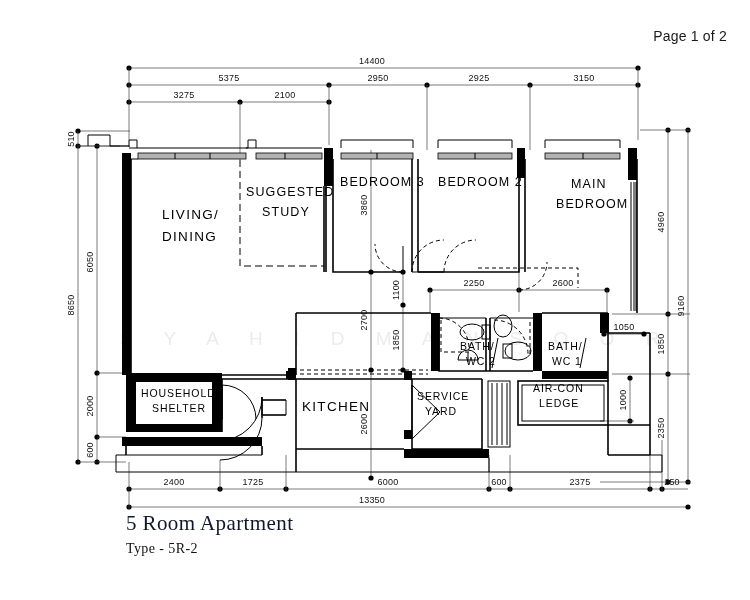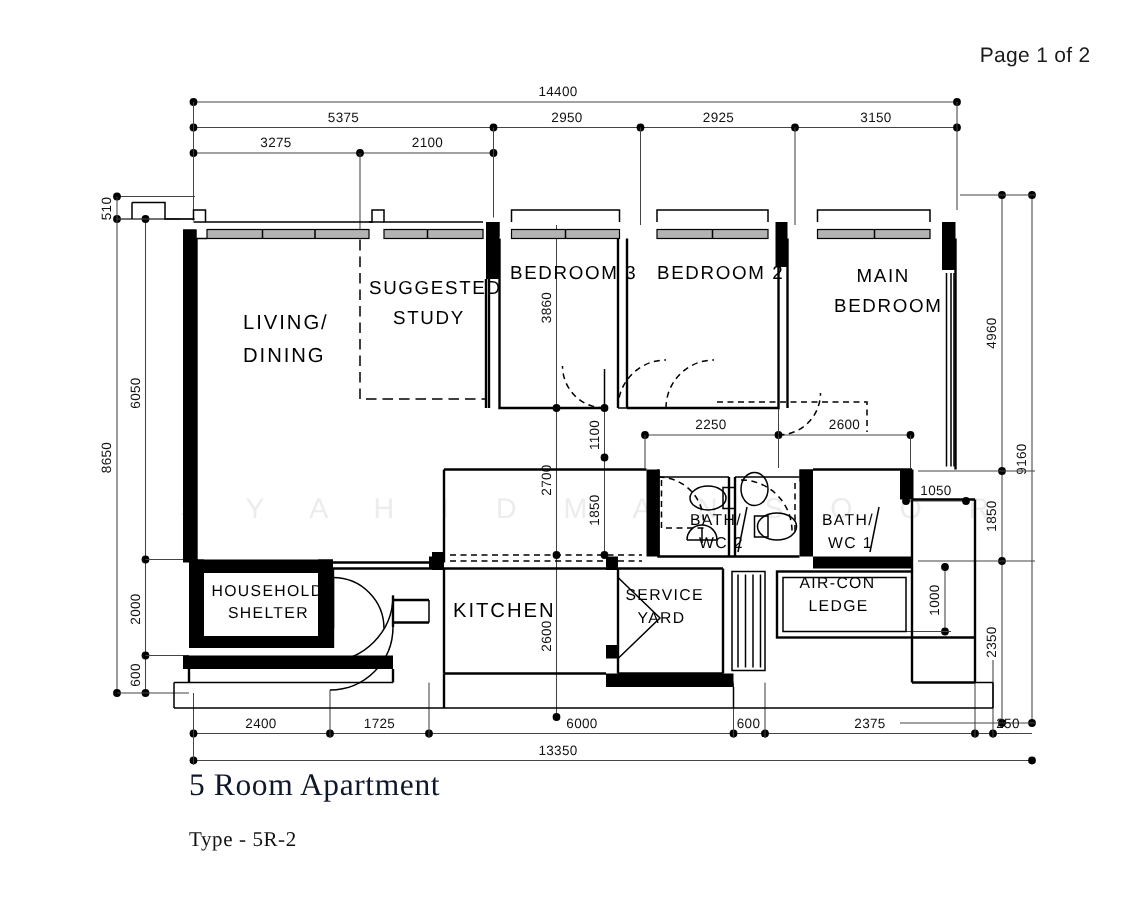--- a/index.html
+++ b/index.html
@@ -16,21 +16,21 @@
     font-family:"Liberation Sans", sans-serif;
     font-size:14px;color:#1a1a1a;letter-spacing:.2px;
   }
   #title-block{position:absolute;left:126px;top:512px;}
   #title-main{
     font-family:"Liberation Serif", serif;
     font-size:21px;color:#0f172a;letter-spacing:.4px;line-height:1.05;
   }
   #title-sub{
     font-family:"Liberation Serif", serif;
-    font-size:14px;color:#111;letter-spacing:.4px;margin-top:19px;
+    font-size:14px;color:#111;letter-spacing:.4px;margin-top:7px;
   }
   svg{display:block;}
   .wall{fill:#000;}
   .thin{stroke:#000;stroke-width:1;fill:none;}
   .thin2{stroke:#000;stroke-width:1.6;fill:none;}
   .hair{stroke:#444;stroke-width:.7;fill:none;}
   .dash{stroke:#000;stroke-width:1;fill:none;stroke-dasharray:7 4;}
   .dash-s{stroke:#000;stroke-width:1;fill:none;stroke-dasharray:4 3;}
   .swing{stroke:#000;stroke-width:1;fill:none;stroke-dasharray:4 3;}
   .glass{fill:#b3b3b3;stroke:#000;stroke-width:.8;}

